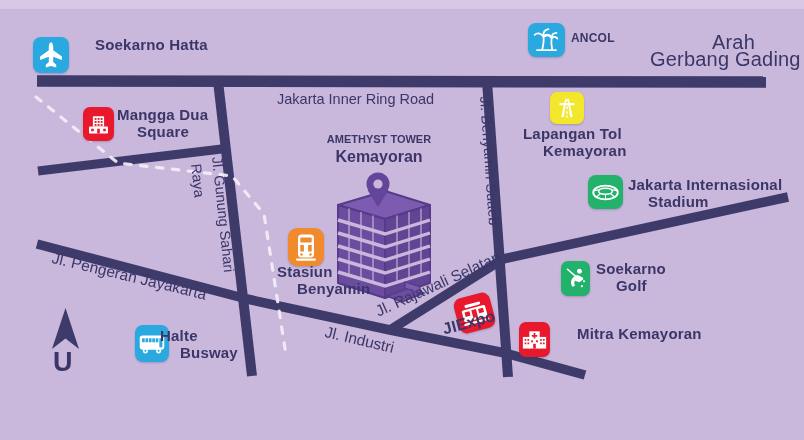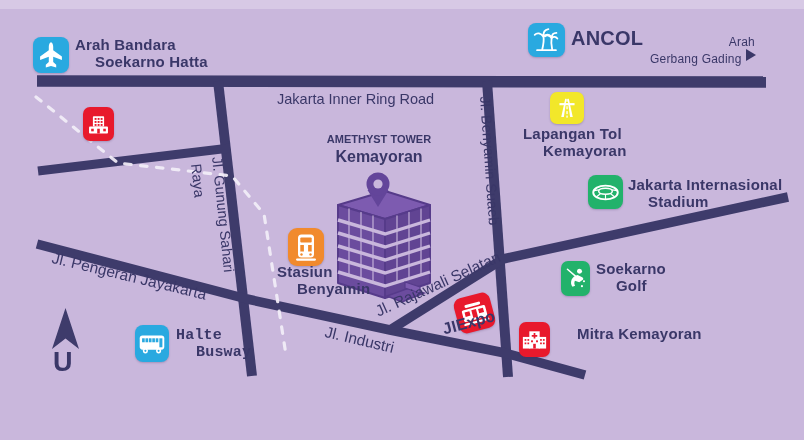--- a/index.html
+++ b/index.html
@@ -88,21 +88,21 @@
   <div class="road-lbl" style="left:54px;top:250px;font-size:15.5px;transform:rotate(13.5deg);">Jl. Pengeran Jayakarta</div>
   <div class="road-lbl" style="left:327px;top:324px;font-size:15.5px;transform:rotate(13.5deg);">Jl. Industri</div>
   <div class="road-lbl" style="left:373px;top:305px;font-size:15.5px;transform:rotate(-24.5deg);">Jl. Rajawali Selatan</div>
 
   <span class="poi-icon" style="left: 33px; top: 37px; width: 36px; height: 36px; background: rgb(41, 169, 224);">
     <svg viewBox="0 0 36 36">
         <path fill="#fff" d="M18,5.2c1.3,0,2.2,2.7,2.2,4.6v3.5l8.7,6.3v3.3l-8.7-3.1v5.2l3,2.8v2.7l-5.2-1.5l-5.2,1.5v-2.7l3-2.8v-5.2l-8.7,3.1v-3.3l8.7-6.3V9.8C15.8,7.9,16.7,5.2,18,5.2z"></path>
       </svg>
   </span>
   <div class="lbl" style="left:75px;top:37px;">
-    <span>Arah Bandara</span><span class="l2">Soekarno Hatta</span>
+    <span class="l2">Soekarno Hatta</span>
   </div>
 
   <span class="poi-icon" style="left: 83px; top: 107px; width: 31px; height: 34px; border-radius: 7px; background: rgb(232, 25, 44);">
     <svg viewBox="0 0 36 36" style="color: rgb(232, 25, 44);">
       <rect x="7" y="21" width="22" height="8" rx="1" fill="#fff"></rect>
       <rect x="11.5" y="9" width="13" height="12" rx="1" fill="#fff"></rect>
       <g fill="currentColor">
         <rect x="13.5" y="11" width="2.2" height="2.2"></rect>
           <rect x="17" y="11" width="2.2" height="2.2"></rect>
           <rect x="20.5" y="11" width="2.2" height="2.2"></rect>
@@ -111,35 +111,38 @@
           <rect x="20.5" y="14.5" width="2.2" height="2.2"></rect>
         <rect x="13.5" y="18" width="2.2" height="2.2"></rect>
           <rect x="17" y="18" width="2.2" height="2.2"></rect>
           <rect x="20.5" y="18" width="2.2" height="2.2"></rect>
         <rect x="9.5" y="23.5" width="3" height="3"></rect>
           <rect x="16.5" y="23.5" width="3" height="5.5"></rect>
           <rect x="23.5" y="23.5" width="3" height="3"></rect>
       </g>
     </svg>
   </span>
+  <div class="lbl" style="left:117px;top:107px;">
+    <span>Mangga Dua</span><span class="l2">Square</span>
+  </div>
 
   <span class="poi-icon" style="left: 528px; top: 23px; width: 37px; height: 34px; background: rgb(41, 169, 224);">
     <svg viewBox="0 0 36 36">
       <g stroke="#fff" stroke-width="1.9" fill="none" stroke-linecap="round">
         <path d="M13.5,28c1.2-5,2-9.5,1.3-13.5"></path>
         <path d="M14.8,14.5C12,10.5,8,10,5.5,12.5 M14.8,14.5C14.3,9.5,16.5,7,20,6.5 M14.8,14.5C17.5,11.5,21,12,22.5,14"></path>
         <path d="M24,28c-1-4.5-1.2-8.5-0.6-12"></path>
         <path d="M23.4,16C21.5,13,18.5,12.5,16.5,14 M23.4,16C23.5,12.5,25.5,10.5,28.5,10.5 M23.4,16C25.5,14,28,14.5,29.5,16.5"></path>
         <path d="M8,28.8h20"></path>
       </g>
     </svg>
   </span>
-  <div class="lbl" style="left:571px;top:30px;font-size:20px;">ANCOL</div>
-
-  <div class="lbl" style="left:630px;top:34px;width:125px;text-align:right;font-weight:normal;font-size:12px;line-height:16.5px;">
+  <div class="lbl" style="left:571px;top:30px;font-size:12px;">ANCOL</div>
+
+  <div class="lbl" style="left:630px;top:34px;width:125px;text-align:right;font-weight:normal;font-size:20px;line-height:16.5px;">
     <span>Arah</span>
     <span class="l2"><span>Gerbang Gading</span><span class="tri-right"></span></span>
   </div>
 
   <span class="poi-icon" style="left: 550px; top: 92px; width: 34px; height: 32px; border-radius: 7px; background: rgb(242, 231, 42);">
     <svg viewBox="0 0 36 36">
       <path fill="#fff" d="M11.5,28 L16,7.5 h1.4 L14.5,28 Z"></path>
       <path fill="#fff" d="M24.5,28 L20,7.5 h-1.4 L21.5,28 Z"></path>
       <rect x="9.5" y="12.5" width="17" height="2.4" fill="#fff"></rect>
       <g fill="#fff">
@@ -209,21 +212,21 @@
           <rect x="18.3" y="12.5" width="2.8" height="4.2"></rect>
         <rect x="21.9" y="12.5" width="2.8" height="4.2"></rect>
       </g>
       <rect x="25.8" y="12.5" width="3.2" height="9.5" fill="currentColor"></rect>
       <circle cx="11" cy="25.8" r="2.7" fill="#fff"></circle>
         <circle cx="25" cy="25.8" r="2.7" fill="#fff"></circle>
       <circle cx="11" cy="25.8" r="1.1" fill="currentColor"></circle>
         <circle cx="25" cy="25.8" r="1.1" fill="currentColor"></circle>
     </svg>
   </span>
-  <div class="lbl" style="left:176px;top:328px;font-family:Liberation Mono, monospace;">
+  <div class="lbl" style="left:160px;top:328px;">
     <span>Halte</span><span class="l2">Busway</span>
   </div>
 
   <span class="poi-icon" style="left: 456px; top: 295px; width: 37px; height: 36px; transform: rotate(-15deg); background: rgb(232, 25, 44);">
     <svg viewBox="0 0 36 36" style="color: rgb(232, 25, 44);">
       <rect x="10" y="8" width="16" height="3" rx="1.4" fill="#fff"></rect>
       <rect x="6" y="12.5" width="24" height="12" rx="1.5" fill="#fff"></rect>
       <g fill="currentColor">
         <rect x="8.5" y="15" width="5" height="4.5"></rect>
         <rect x="15.6" y="14.5" width="4.8" height="8"></rect>

